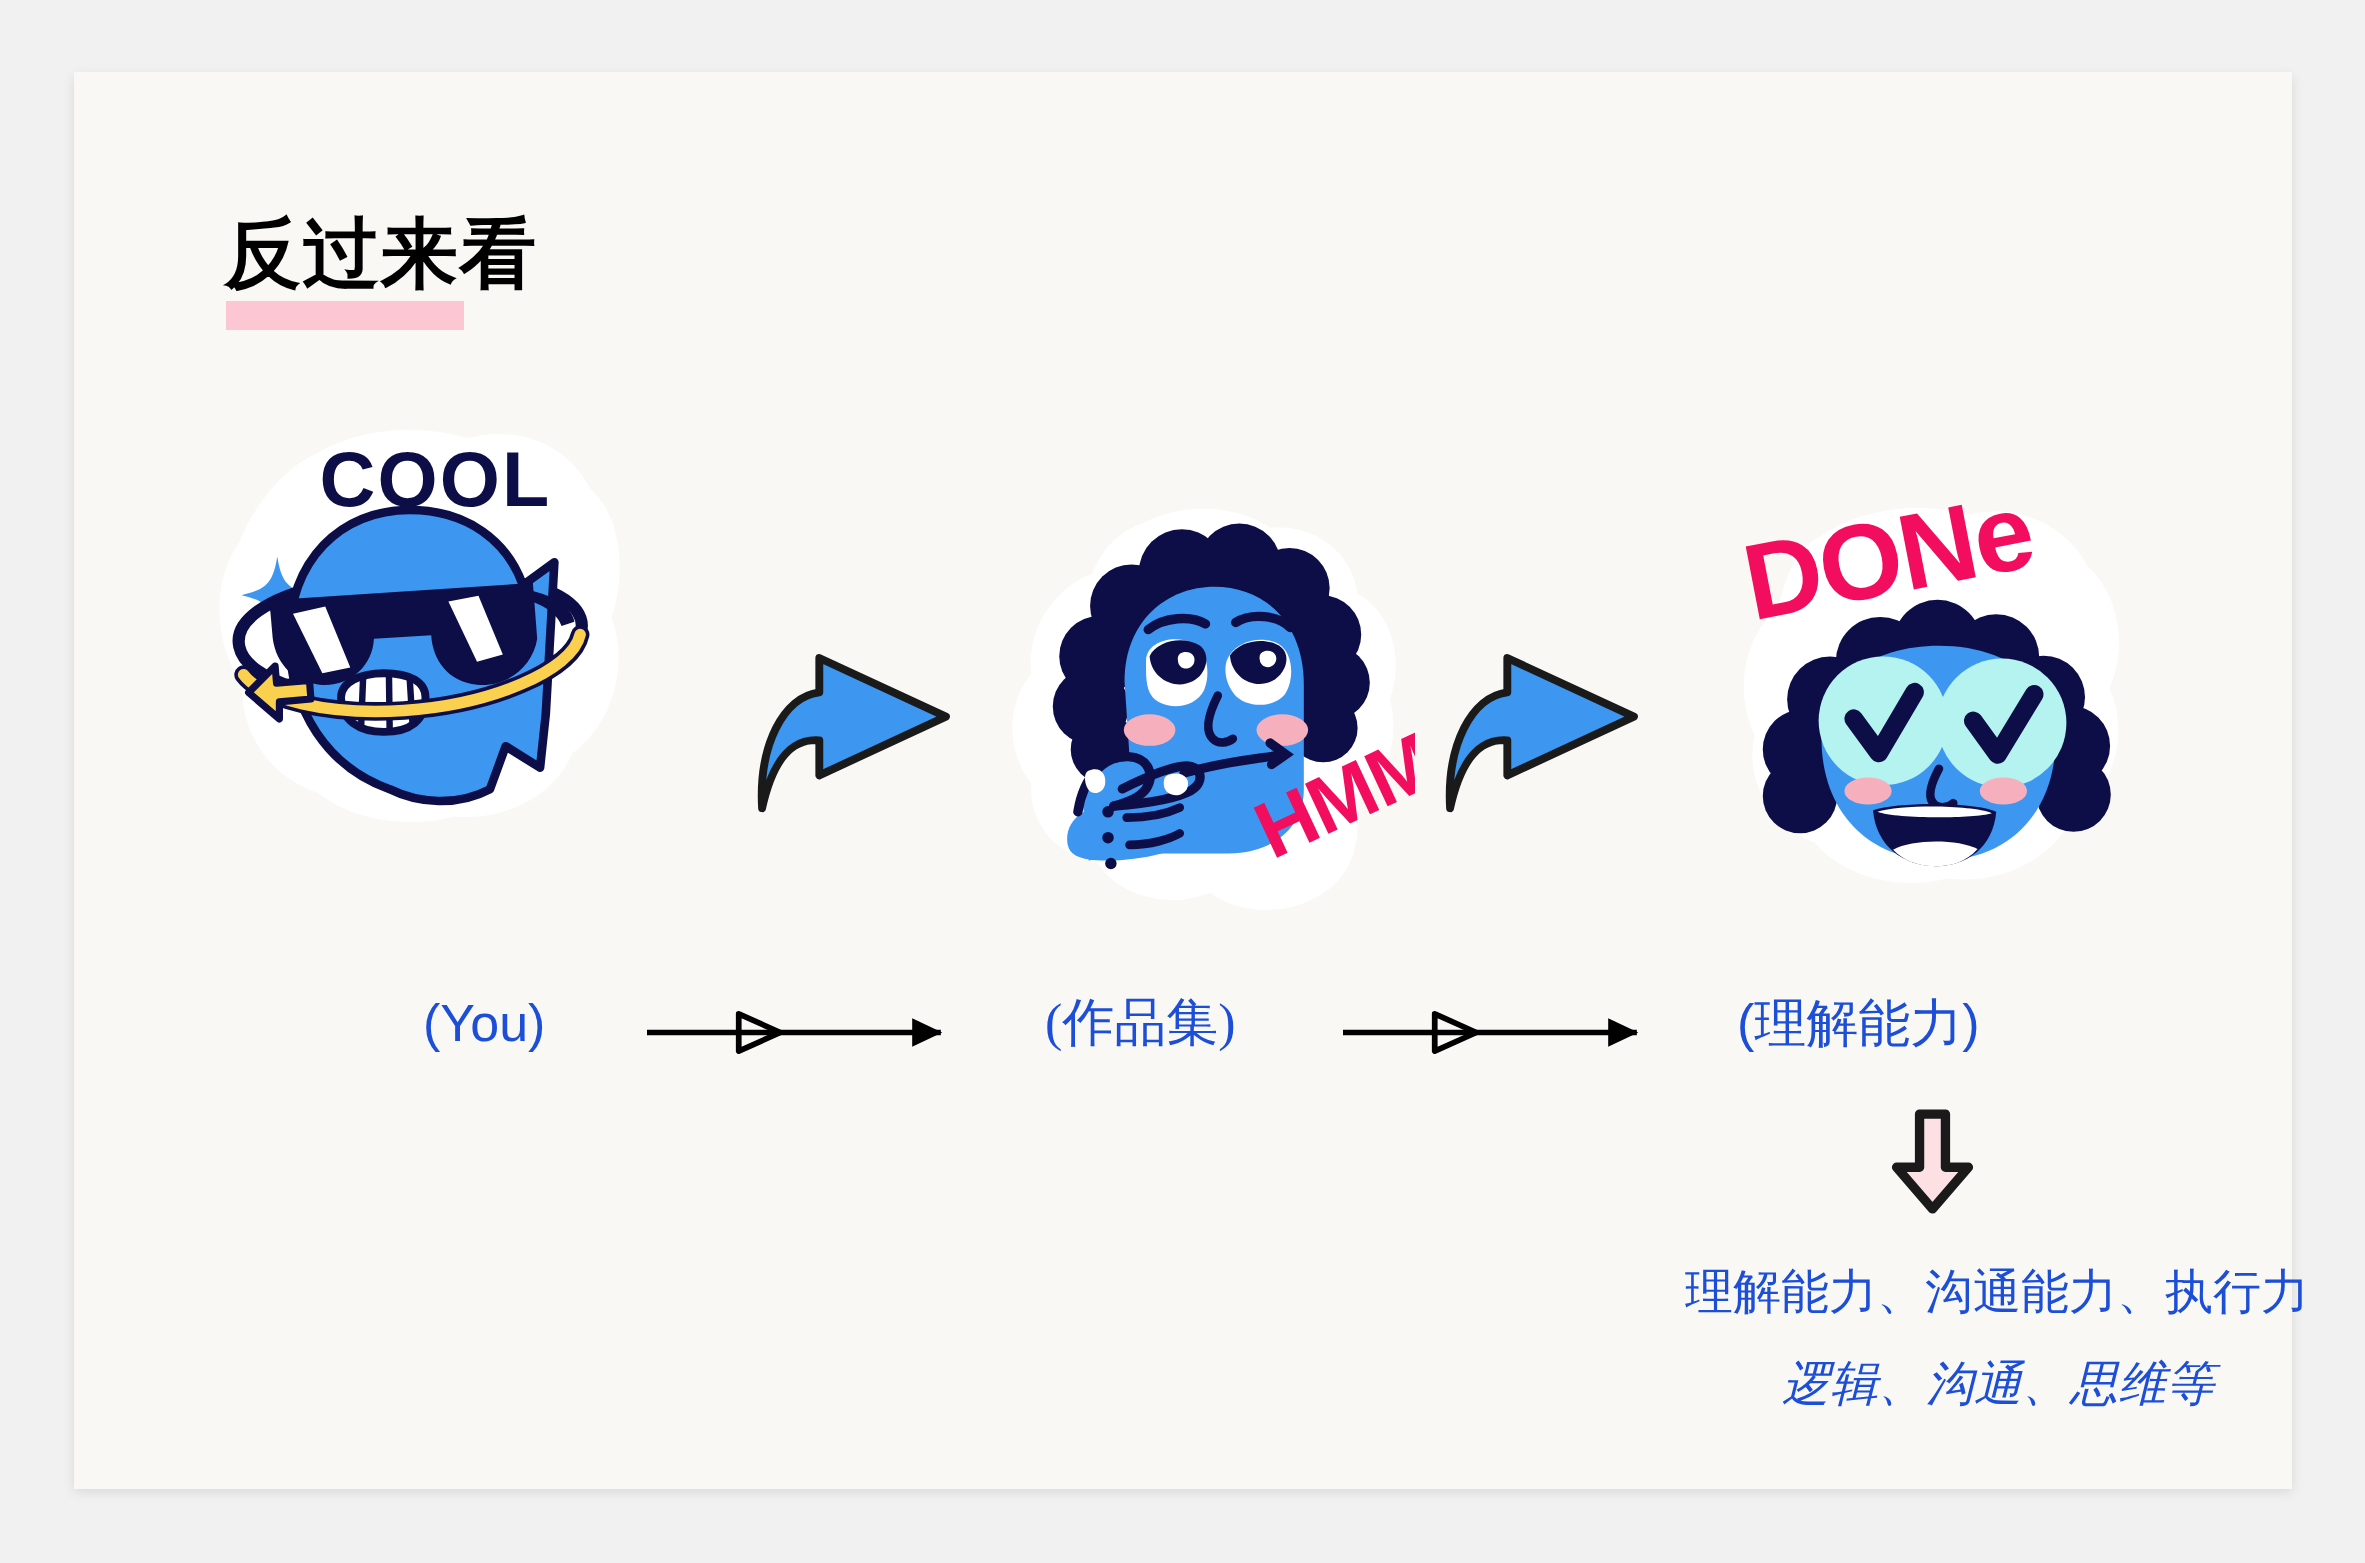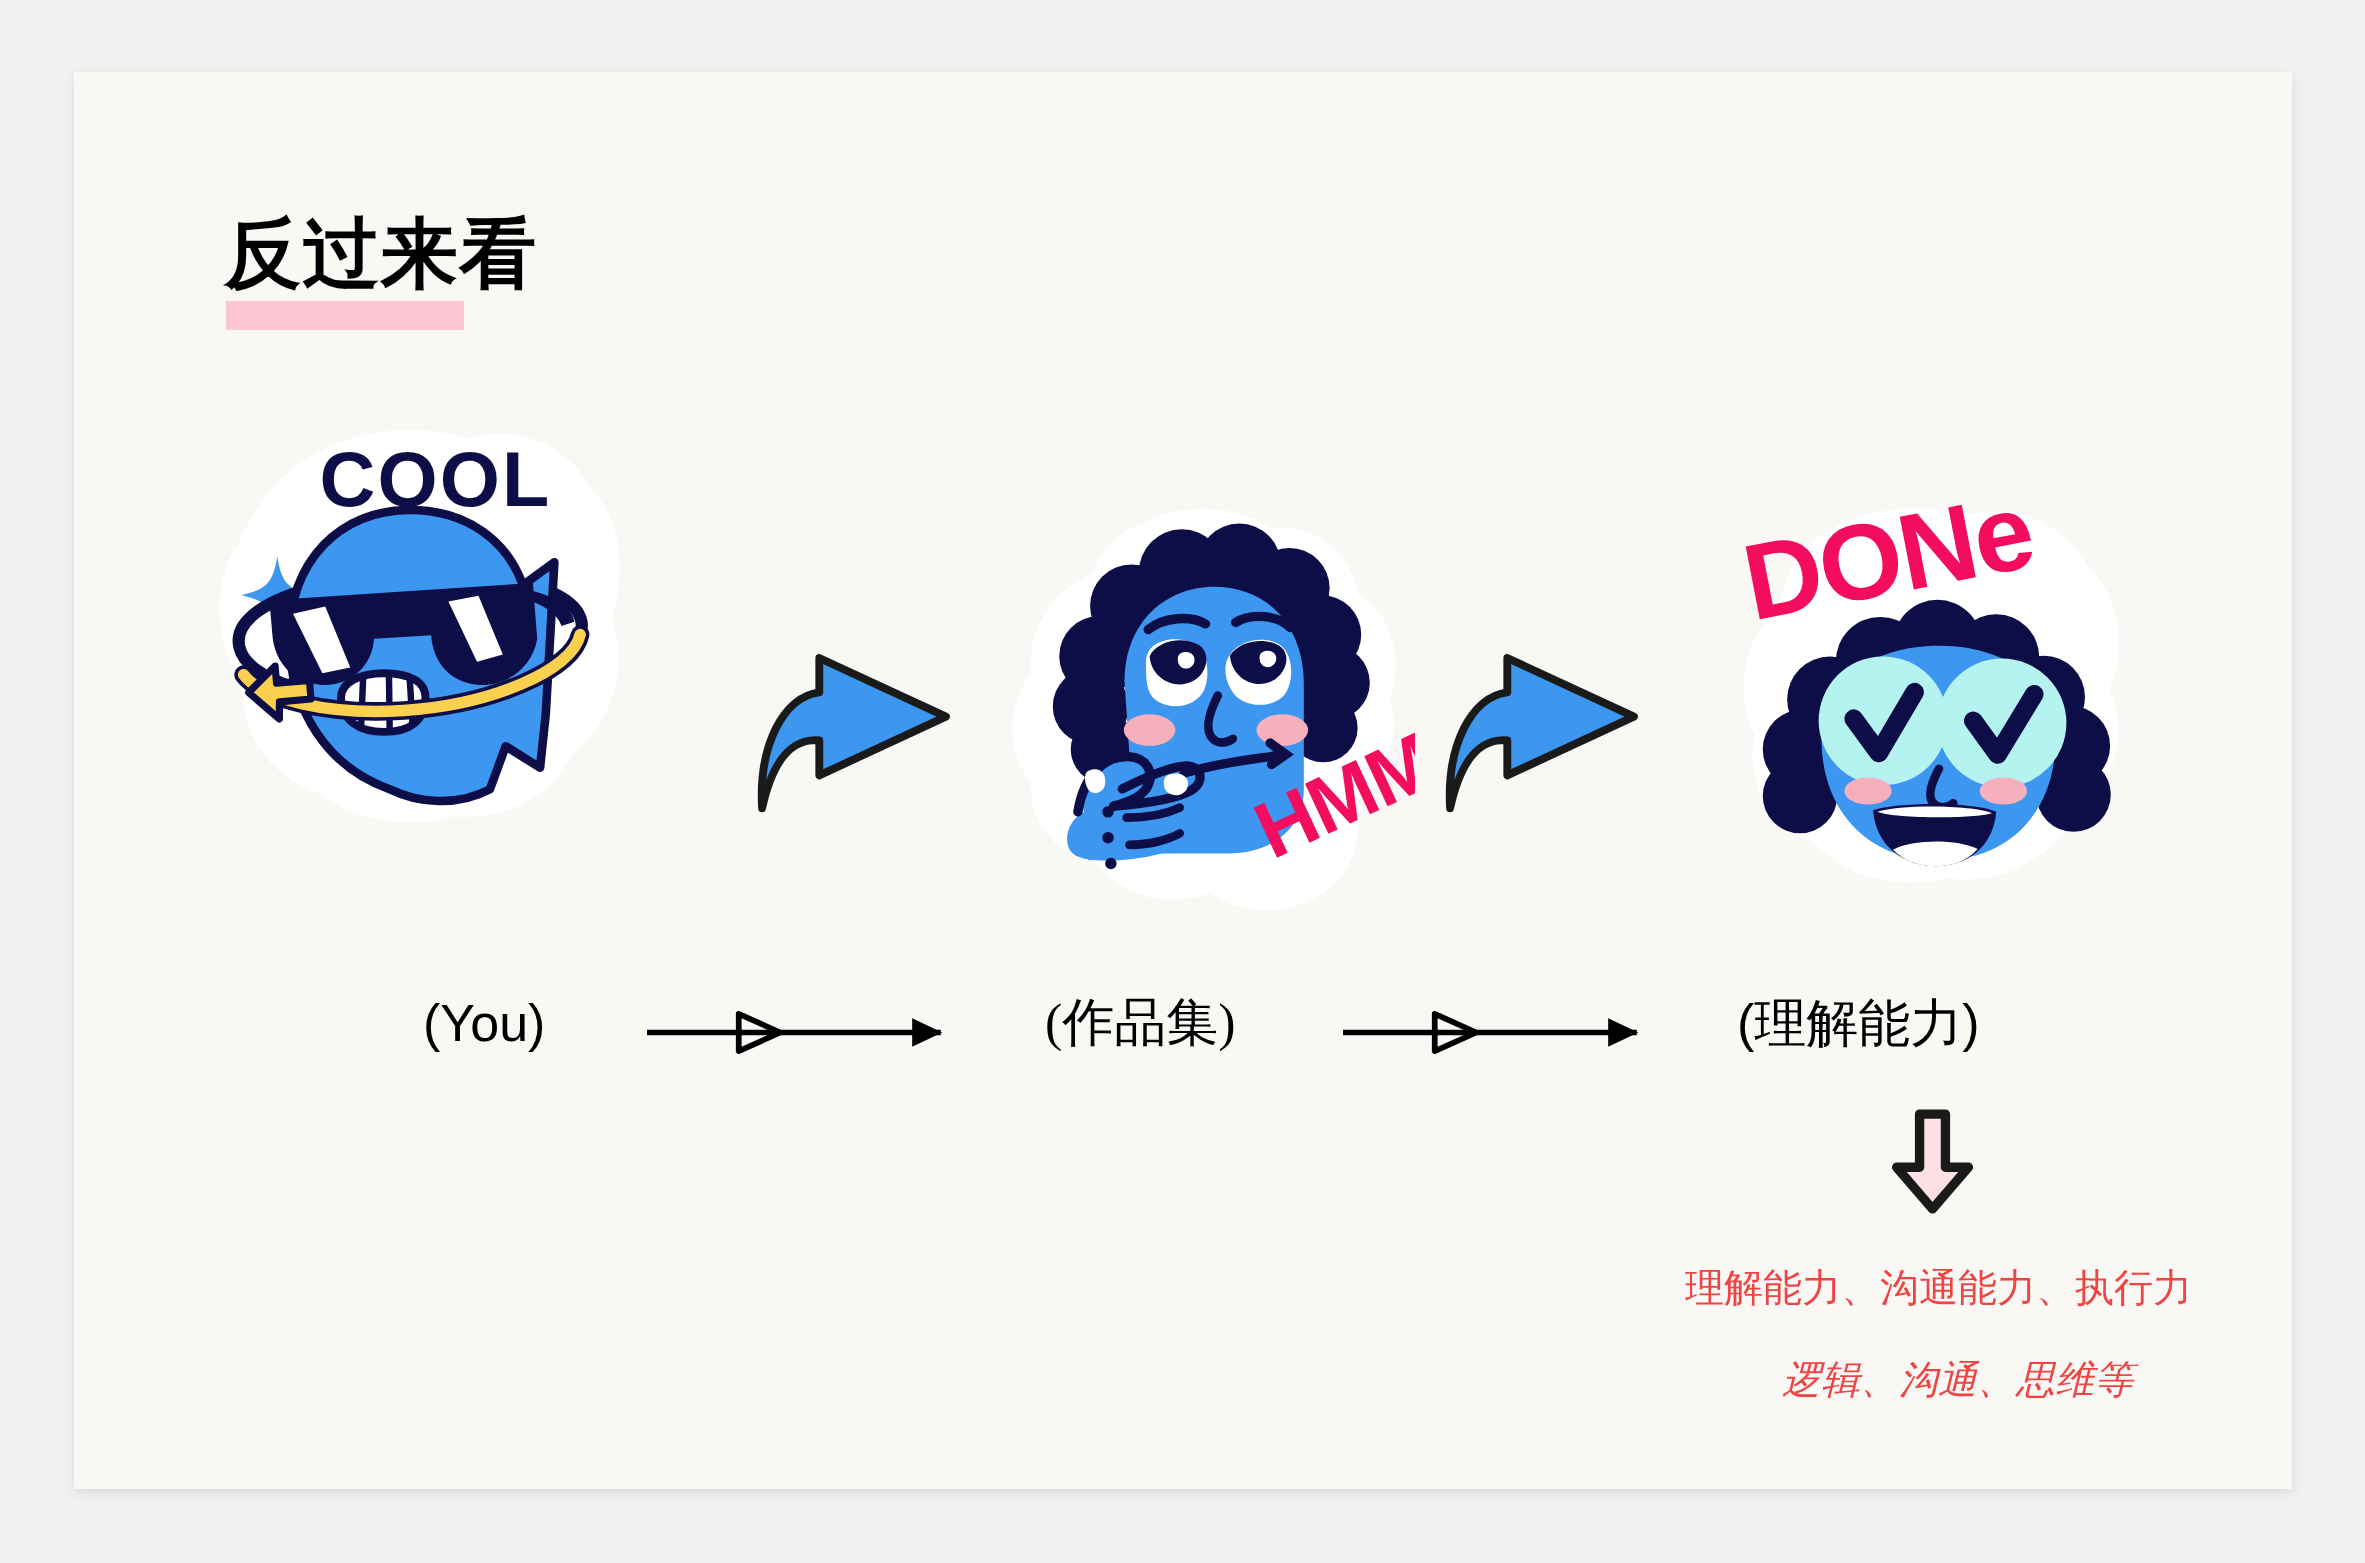--- a/index.html
+++ b/index.html
@@ -64,44 +64,44 @@
   .chev {
     position: absolute;
   }
   .chev svg { display: block; }
 
   
   .stage-label {
     position: absolute;
     font-size: 52px;
     font-weight: 400;
-    color: #000000;
+    color: #1d4ed8;
     white-space: nowrap;
     line-height: 1;
     font-family: "Liberation Sans", "DejaVu Sans", sans-serif;
   }
 
   .flow-arrow {
     position: absolute;
   }
   .flow-arrow svg { display: block; }
 
   
   #down-arrow {
     position: absolute;
     left: 1801px;
     top: 1032px;
   }
 
   
   .caption {
     position: absolute;
-    font-size: 39px;
+    font-size: 48px;
     font-weight: 400;
-    color: #ef4444;
+    color: #1d4ed8;
     white-space: nowrap;
     line-height: 1;
     font-family: "Liberation Sans", "DejaVu Sans", sans-serif;
   }
 </style>
 </head>
 <body>
 
 <div id="stage">
 

